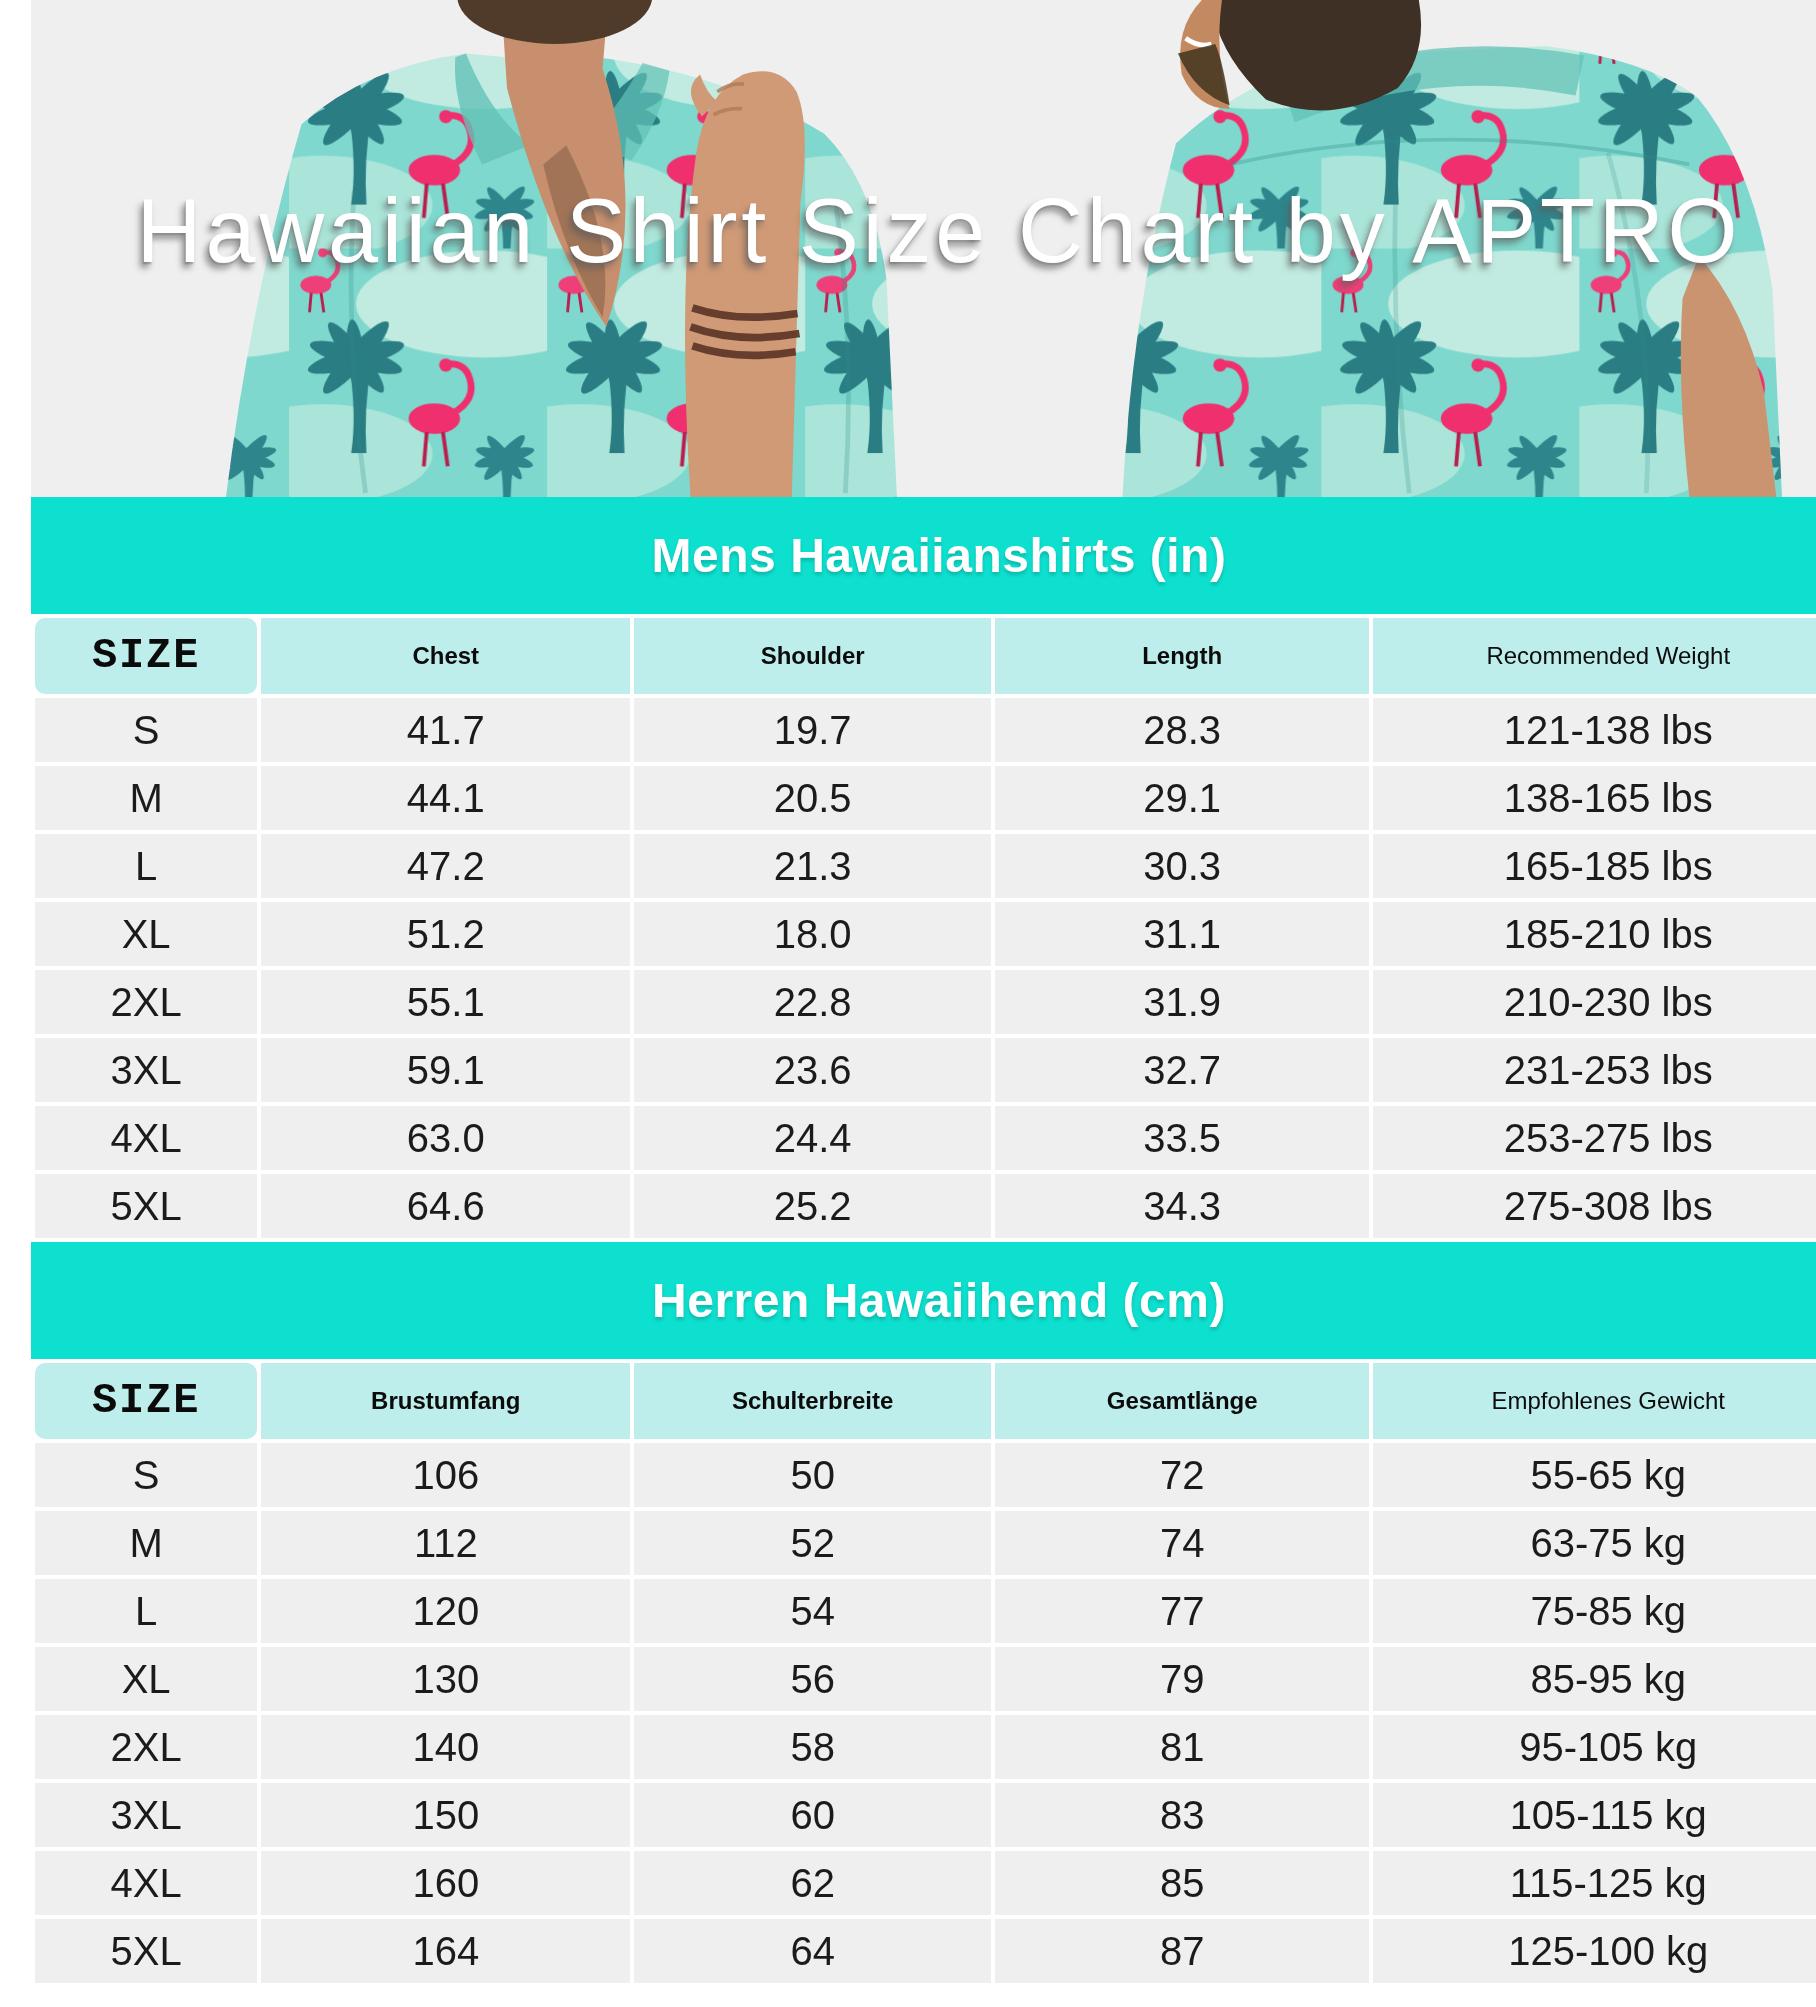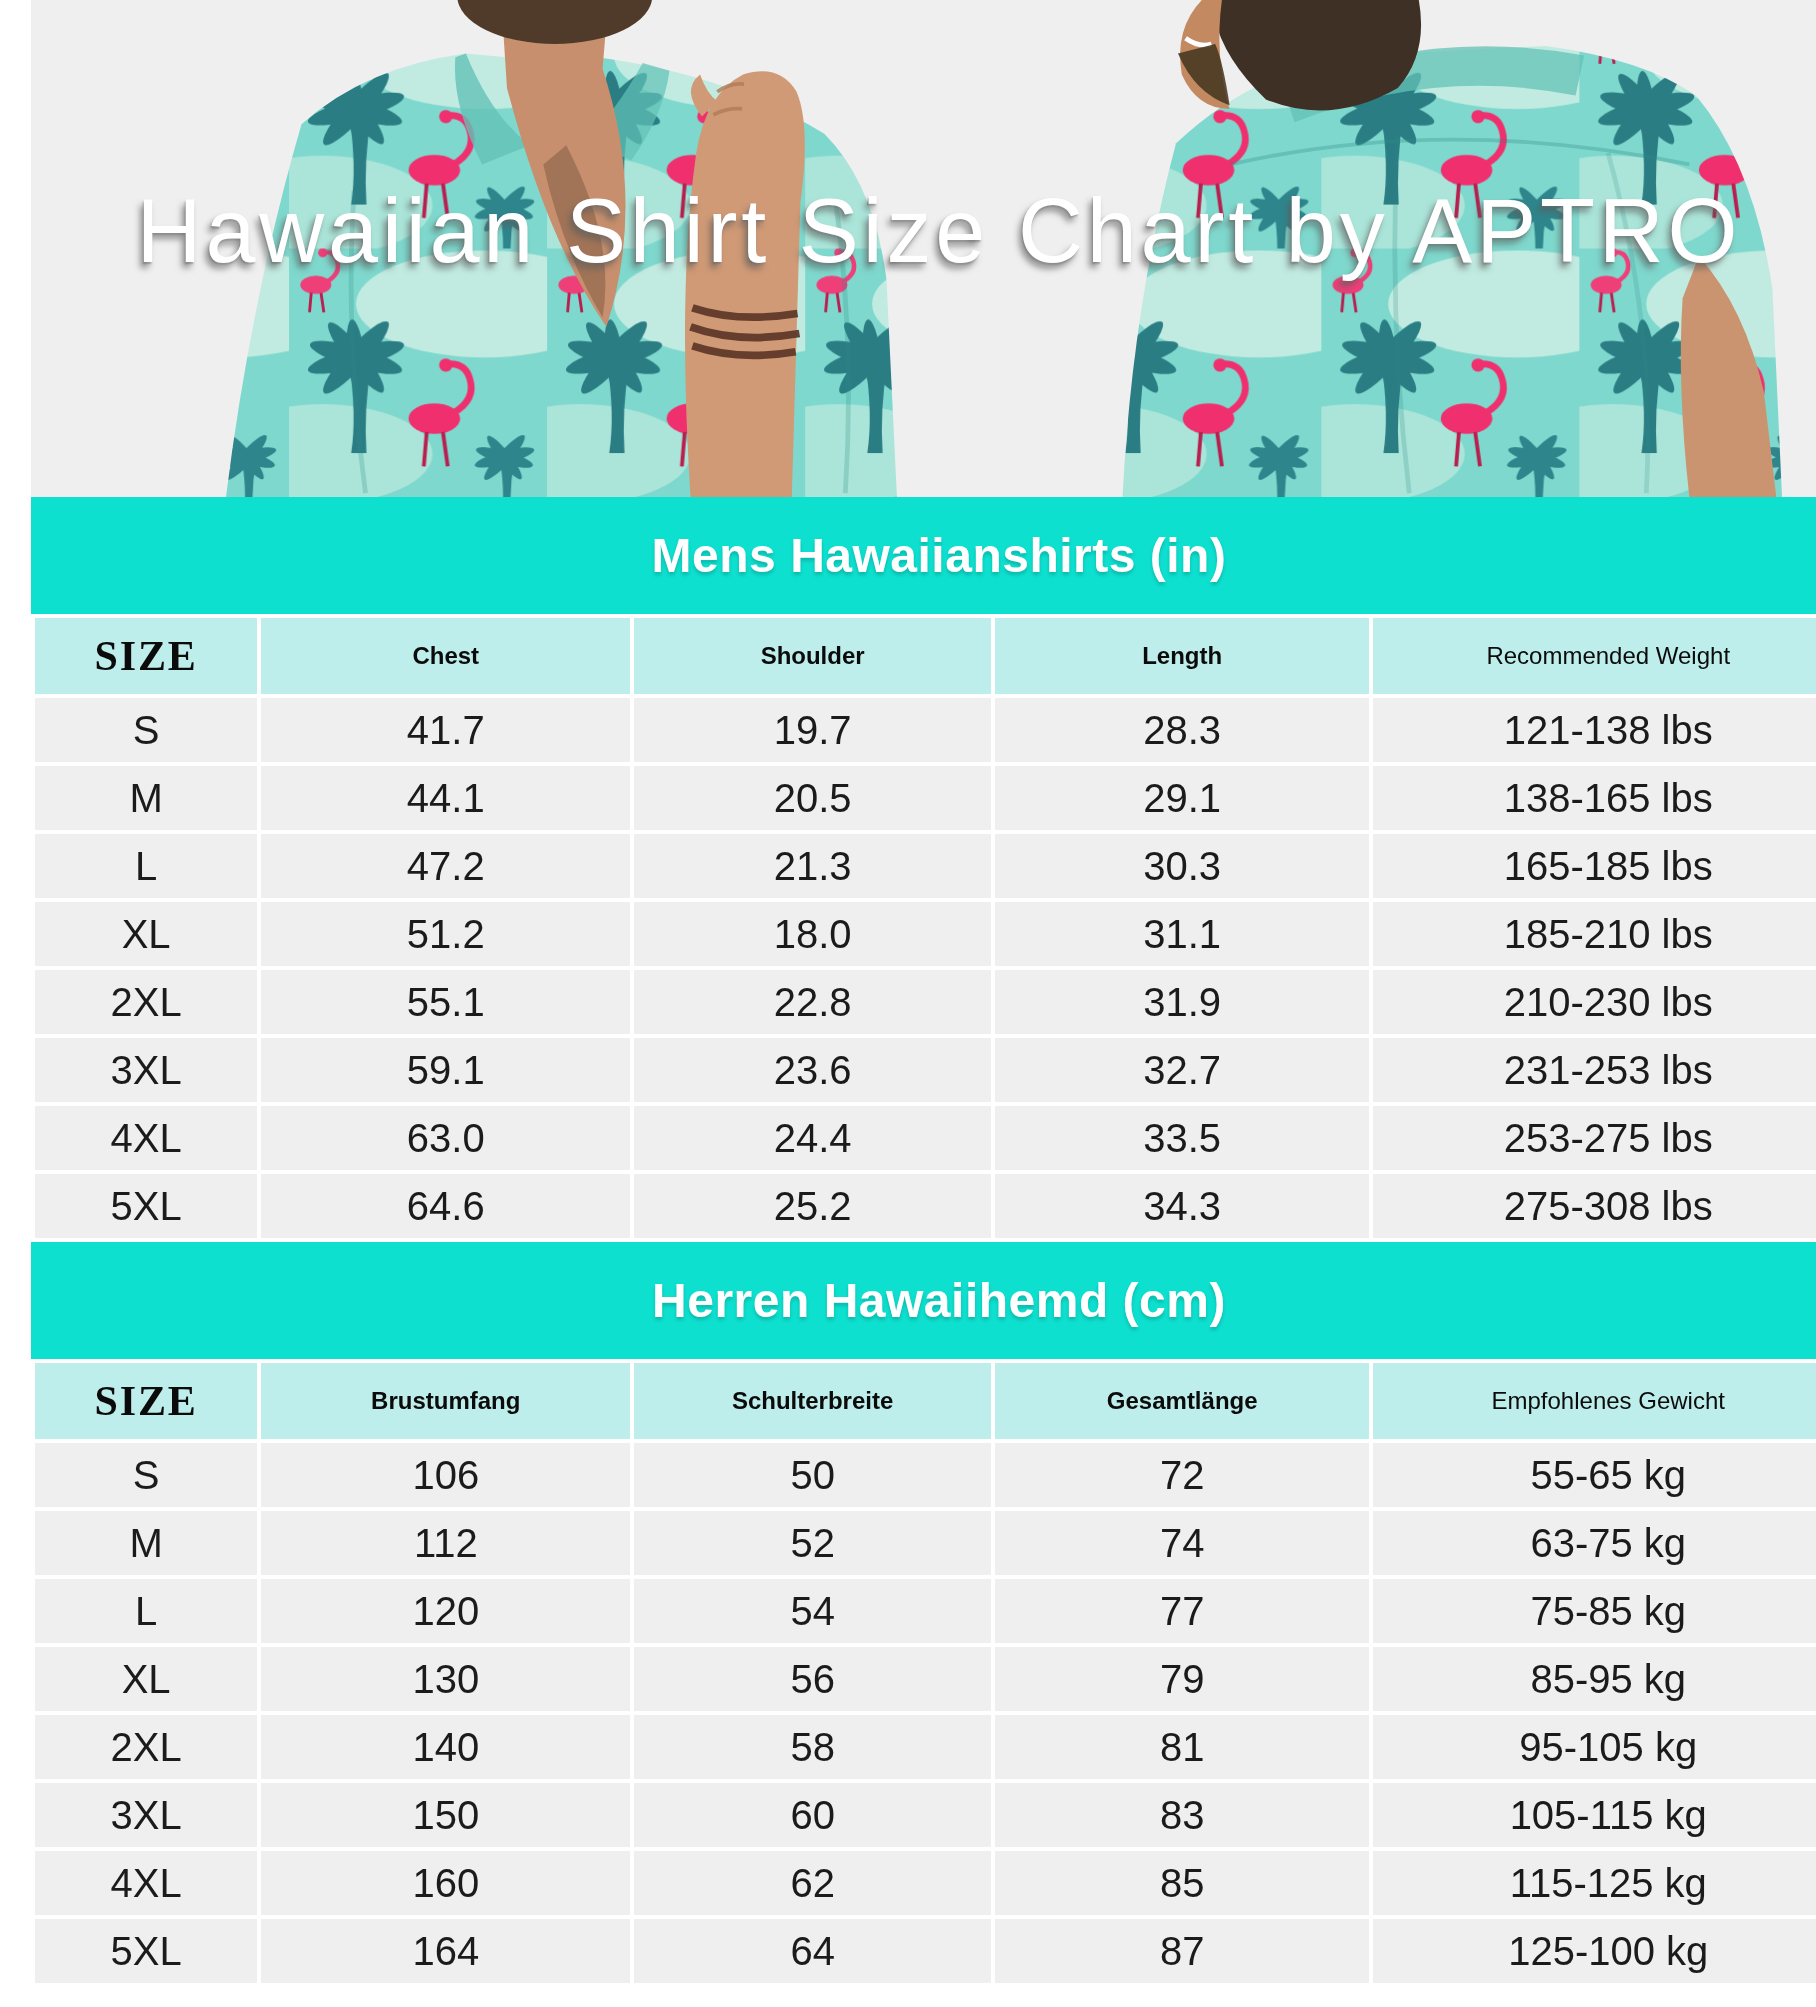--- a/index.html
+++ b/index.html
@@ -34,21 +34,21 @@
   table.size-table{
     width:1816px;table-layout:fixed;background:#ffffff;
     border-collapse:separate;border-spacing:4.8px;
   }
   .size-table th{
     background:#bdeeeb;height:76px;padding:0 7.6px;
     font-size:24px;font-weight:700;color:#0b0b0b;text-align:center;vertical-align:middle;
     overflow:hidden;white-space:nowrap;
   }
   .size-table th.size-col{
-    font-family:Liberation Serif, serif;font-size:42px;letter-spacing:1.9px;
+    font-family:Liberation Mono, monospace;font-size:42px;letter-spacing:1.9px;border-radius:10px;
   }
   .size-table th.light{font-weight:400;}
   .size-table td{
     background:#efefef;height:64px;padding:0 5.7px;
     font-size:40px;font-weight:400;color:#1b1b1b;text-align:center;vertical-align:middle;
     white-space:nowrap;
   }
   col.c-size{width:12.4%;} col.c1{width:20.6%;} col.c2{width:19.9%;}
   col.c3{width:20.9%;} col.c4{width:26.2%;}
 </style>

